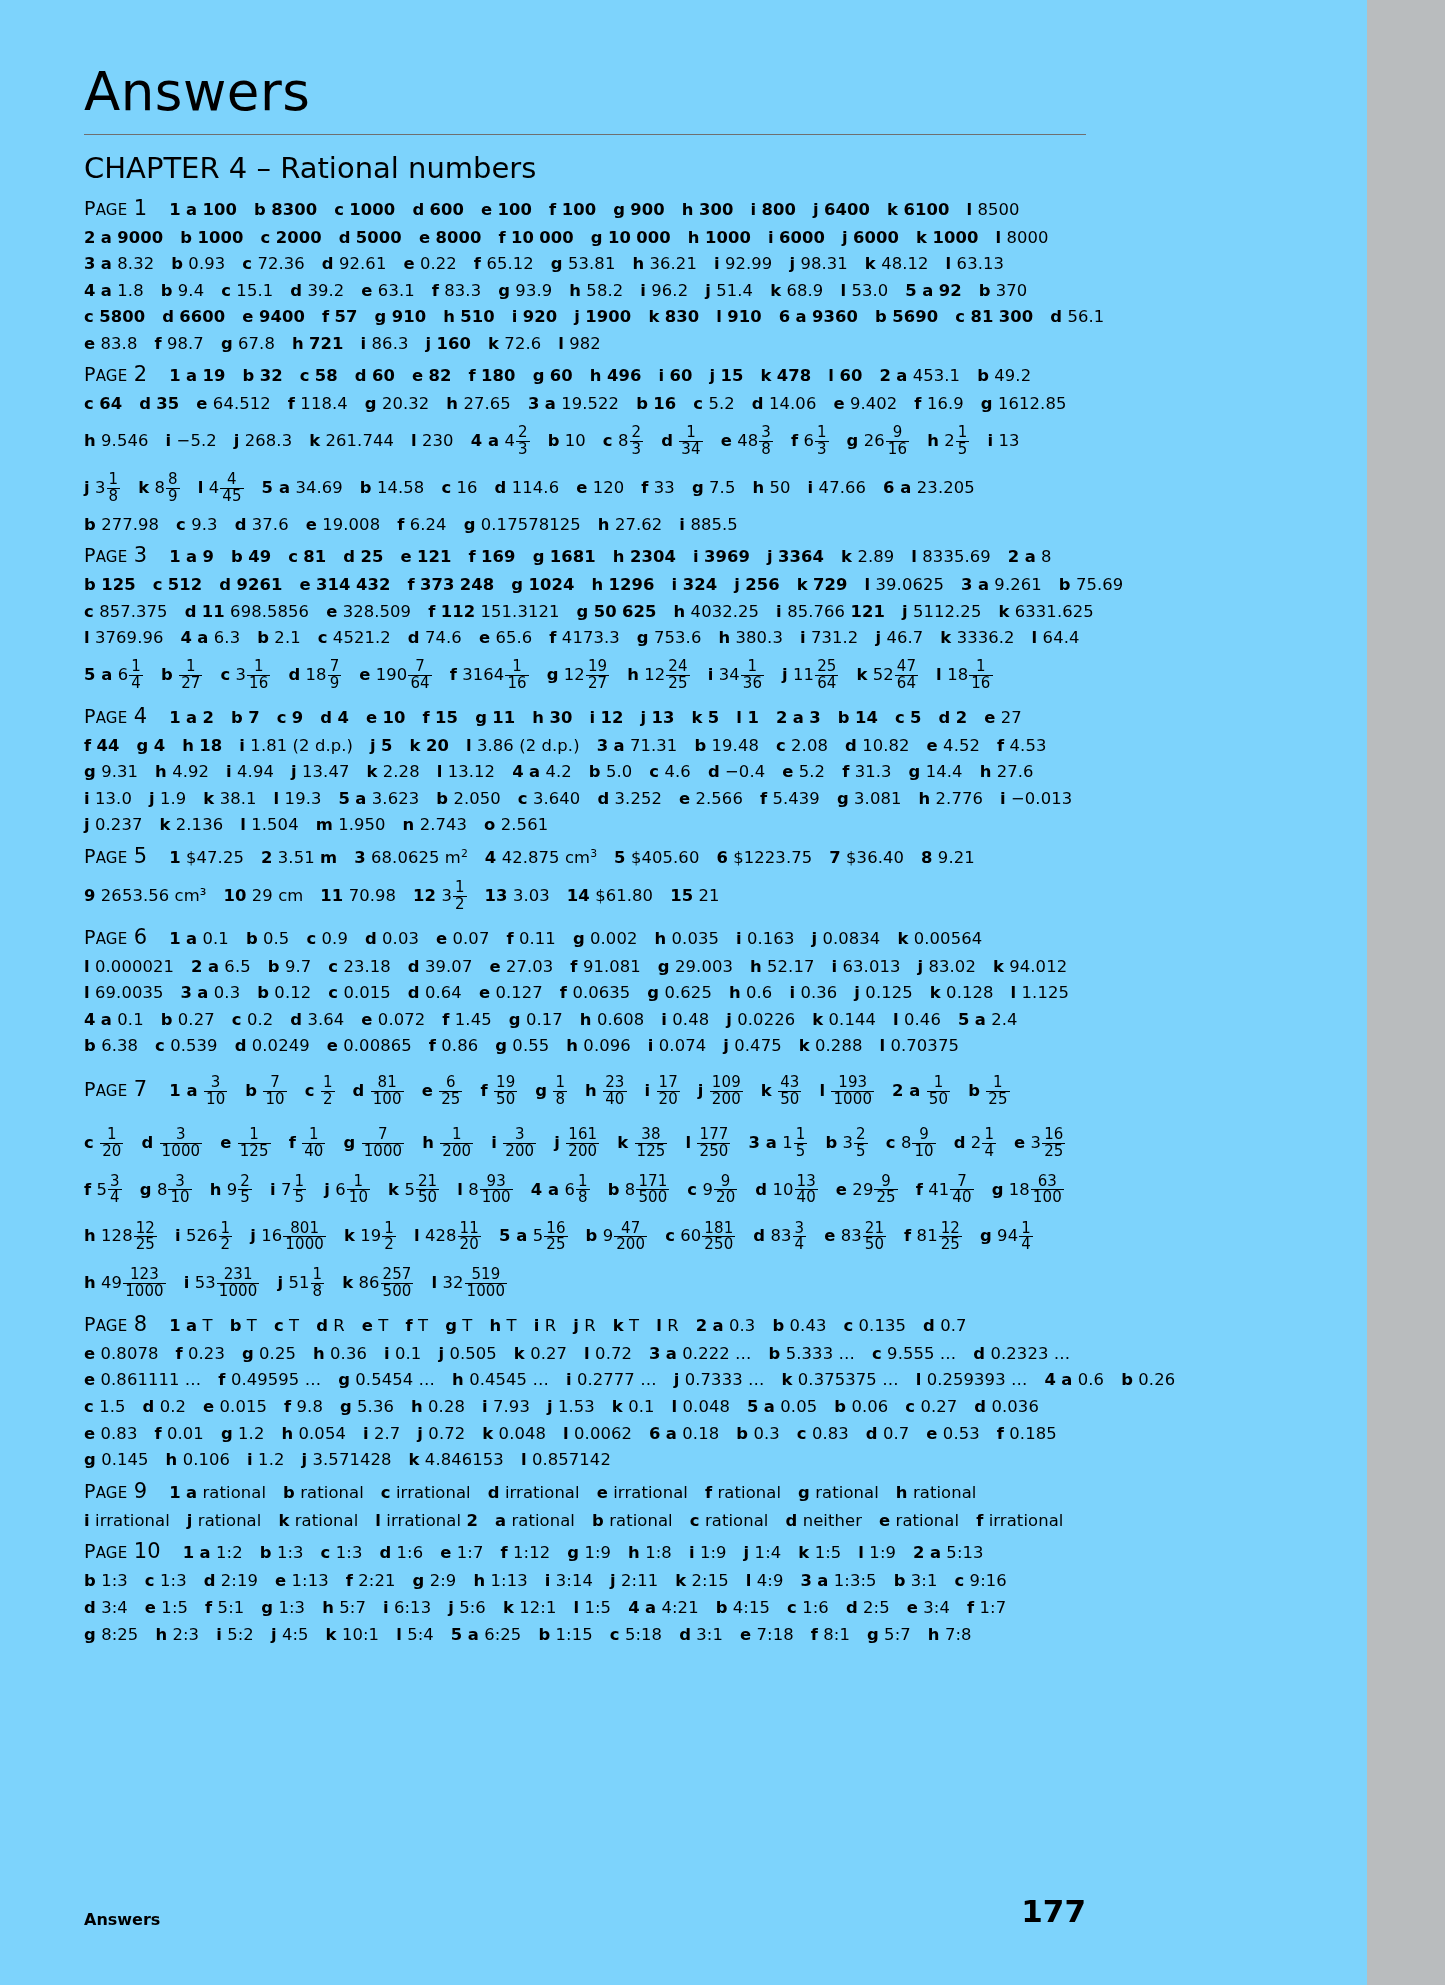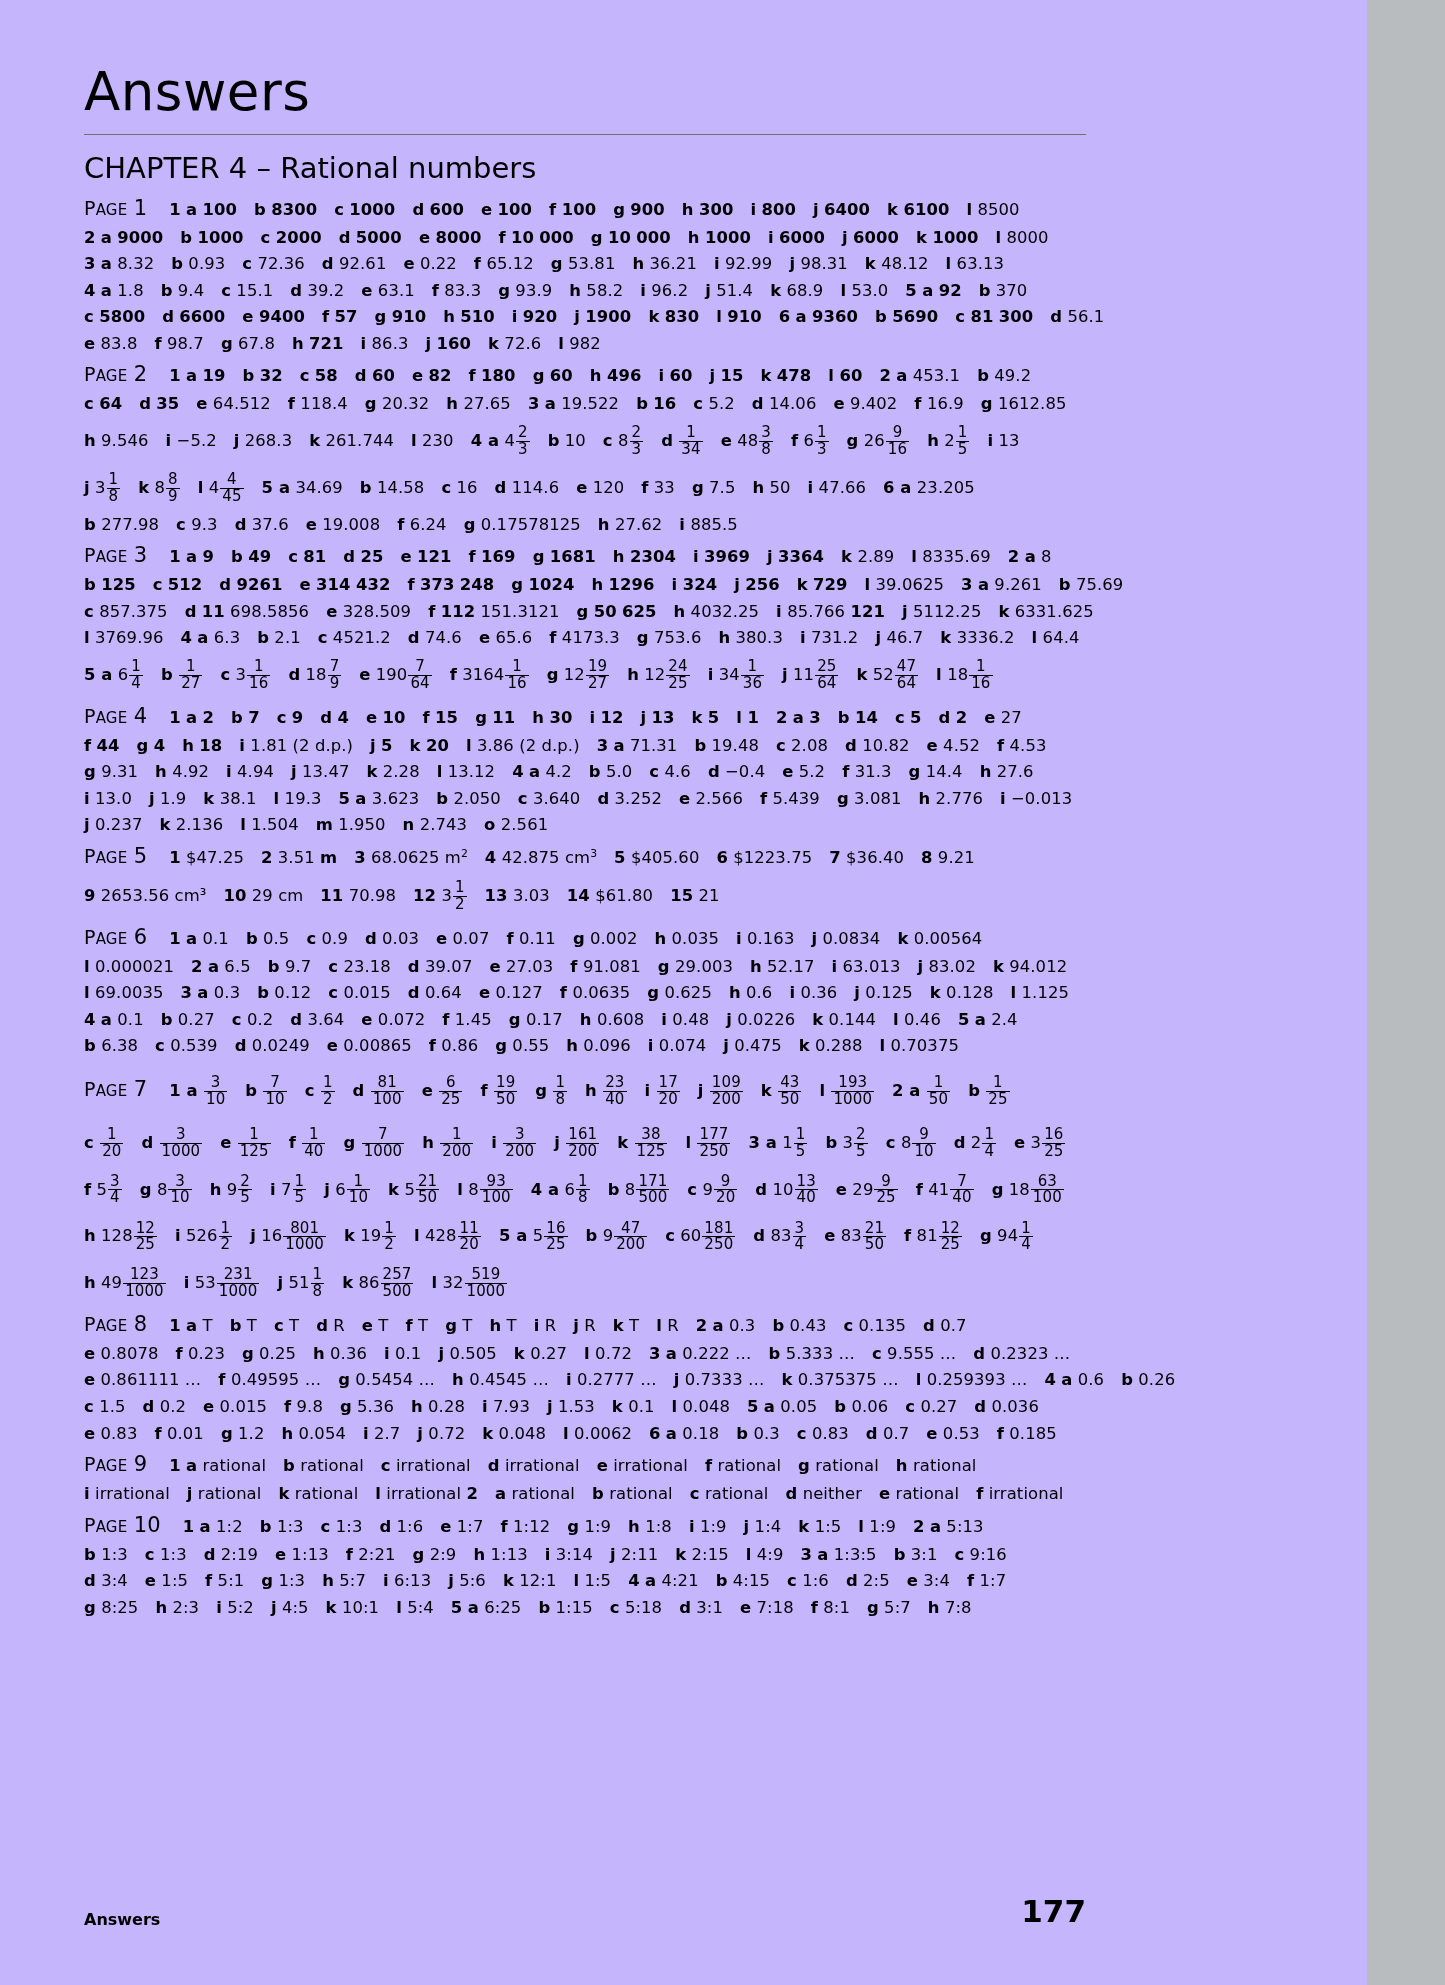--- a/index.html
+++ b/index.html
@@ -1,17 +1,17 @@
 <!DOCTYPE html>
 <html><head>
 <meta charset="utf-8">
 <style>
   html,body{margin:0;padding:0;background:#ffffff;}
   body{width:1445px;height:1985px;font-family:"DejaVu Sans","Liberation Sans",sans-serif;color:#000;}
-  .page{position:relative;width:1445px;height:1985px;background:#c4b5fd;box-sizing:border-box;}
+  .page{position:relative;width:1445px;height:1985px;background:#7dd3fc;box-sizing:border-box;}
   .right-band{position:absolute;right:0;top:0;width:78px;height:1985px;background:#b9bcbe;}
   .content{position:absolute;left:84px;top:0;width:1010px;}
 
   h1.title{font-size:53px;font-weight:400;letter-spacing:.5px;margin:64px 0 0 0;line-height:1.05;}
   .rule{border-bottom:1.5px solid #6f6f6f;margin-top:14px;width:1002px;}
 
   h2.chapter{font-size:29px;font-weight:400;margin:18px 0 6px 0;line-height:1.1;}
   h2.chapter .sc{font-size:29px;}
 
   .ans{font-size:16.4px;line-height:1.62;letter-spacing:0.1px;}
@@ -77,20 +77,21 @@
         <div class="line tall"><span class="pg">P<span class="sc">AGE</span> <span class="num">7</span></span><span class="sp3"></span><b>1 a</b> <span class="frac"><span class="n">3</span><span class="d">10</span></span><span class="sp2"></span><b>b</b> <span class="frac"><span class="n">7</span><span class="d">10</span></span><span class="sp2"></span><b>c</b> <span class="frac"><span class="n">1</span><span class="d">2</span></span><span class="sp2"></span><b>d</b> <span class="frac"><span class="n">81</span><span class="d">100</span></span><span class="sp2"></span><b>e</b> <span class="frac"><span class="n">6</span><span class="d">25</span></span><span class="sp2"></span><b>f</b> <span class="frac"><span class="n">19</span><span class="d">50</span></span><span class="sp2"></span><b>g</b> <span class="frac"><span class="n">1</span><span class="d">8</span></span><span class="sp2"></span><b>h</b> <span class="frac"><span class="n">23</span><span class="d">40</span></span><span class="sp2"></span><b>i</b> <span class="frac"><span class="n">17</span><span class="d">20</span></span><span class="sp2"></span><b>j</b> <span class="frac"><span class="n">109</span><span class="d">200</span></span><span class="sp2"></span><b>k</b> <span class="frac"><span class="n">43</span><span class="d">50</span></span><span class="sp2"></span><b>l</b> <span class="frac"><span class="n">193</span><span class="d">1000</span></span><span class="sp2"></span><b>2 a</b> <span class="frac"><span class="n">1</span><span class="d">50</span></span><span class="sp2"></span><b>b</b> <span class="frac"><span class="n">1</span><span class="d">25</span></span><span class="sp2"></span></div>
         <div class="line tall"><b>c</b> <span class="frac"><span class="n">1</span><span class="d">20</span></span><span class="sp2"></span><b>d</b> <span class="frac"><span class="n">3</span><span class="d">1000</span></span><span class="sp2"></span><b>e</b> <span class="frac"><span class="n">1</span><span class="d">125</span></span><span class="sp2"></span><b>f</b> <span class="frac"><span class="n">1</span><span class="d">40</span></span><span class="sp2"></span><b>g</b> <span class="frac"><span class="n">7</span><span class="d">1000</span></span><span class="sp2"></span><b>h</b> <span class="frac"><span class="n">1</span><span class="d">200</span></span><span class="sp2"></span><b>i</b> <span class="frac"><span class="n">3</span><span class="d">200</span></span><span class="sp2"></span><b>j</b> <span class="frac"><span class="n">161</span><span class="d">200</span></span><span class="sp2"></span><b>k</b> <span class="frac"><span class="n">38</span><span class="d">125</span></span><span class="sp2"></span><b>l</b> <span class="frac"><span class="n">177</span><span class="d">250</span></span><span class="sp2"></span><b>3 a</b> 1<span class="frac"><span class="n">1</span><span class="d">5</span></span><span class="sp2"></span><b>b</b> 3<span class="frac"><span class="n">2</span><span class="d">5</span></span><span class="sp2"></span><b>c</b> 8<span class="frac"><span class="n">9</span><span class="d">10</span></span><span class="sp2"></span><b>d</b> 2<span class="frac"><span class="n">1</span><span class="d">4</span></span><span class="sp2"></span><b>e</b> 3<span class="frac"><span class="n">16</span><span class="d">25</span></span><span class="sp2"></span></div>
         <div class="line tall"><b>f</b> 5<span class="frac"><span class="n">3</span><span class="d">4</span></span><span class="sp2"></span><b>g</b> 8<span class="frac"><span class="n">3</span><span class="d">10</span></span><span class="sp2"></span><b>h</b> 9<span class="frac"><span class="n">2</span><span class="d">5</span></span><span class="sp2"></span><b>i</b> 7<span class="frac"><span class="n">1</span><span class="d">5</span></span><span class="sp2"></span><b>j</b> 6<span class="frac"><span class="n">1</span><span class="d">10</span></span><span class="sp2"></span><b>k</b> 5<span class="frac"><span class="n">21</span><span class="d">50</span></span><span class="sp2"></span><b>l</b> 8<span class="frac"><span class="n">93</span><span class="d">100</span></span><span class="sp2"></span><b>4 a</b> 6<span class="frac"><span class="n">1</span><span class="d">8</span></span><span class="sp2"></span><b>b</b> 8<span class="frac"><span class="n">171</span><span class="d">500</span></span><span class="sp2"></span><b>c</b> 9<span class="frac"><span class="n">9</span><span class="d">20</span></span><span class="sp2"></span><b>d</b> 10<span class="frac"><span class="n">13</span><span class="d">40</span></span><span class="sp2"></span><b>e</b> 29<span class="frac"><span class="n">9</span><span class="d">25</span></span><span class="sp2"></span><b>f</b> 41<span class="frac"><span class="n">7</span><span class="d">40</span></span><span class="sp2"></span><b>g</b> 18<span class="frac"><span class="n">63</span><span class="d">100</span></span><span class="sp2"></span></div>
         <div class="line tall"><b>h</b> 128<span class="frac"><span class="n">12</span><span class="d">25</span></span><span class="sp2"></span><b>i</b> 526<span class="frac"><span class="n">1</span><span class="d">2</span></span><span class="sp2"></span><b>j</b> 16<span class="frac"><span class="n">801</span><span class="d">1000</span></span><span class="sp2"></span><b>k</b> 19<span class="frac"><span class="n">1</span><span class="d">2</span></span><span class="sp2"></span><b>l</b> 428<span class="frac"><span class="n">11</span><span class="d">20</span></span><span class="sp2"></span><b>5 a</b> 5<span class="frac"><span class="n">16</span><span class="d">25</span></span><span class="sp2"></span><b>b</b> 9<span class="frac"><span class="n">47</span><span class="d">200</span></span><span class="sp2"></span><b>c</b> 60<span class="frac"><span class="n">181</span><span class="d">250</span></span><span class="sp2"></span><b>d</b> 83<span class="frac"><span class="n">3</span><span class="d">4</span></span><span class="sp2"></span><b>e</b> 83<span class="frac"><span class="n">21</span><span class="d">50</span></span><span class="sp2"></span><b>f</b> 81<span class="frac"><span class="n">12</span><span class="d">25</span></span><span class="sp2"></span><b>g</b> 94<span class="frac"><span class="n">1</span><span class="d">4</span></span><span class="sp2"></span></div>
         <div class="line tall"><b>h</b> 49<span class="frac"><span class="n">123</span><span class="d">1000</span></span><span class="sp2"></span><b>i</b> 53<span class="frac"><span class="n">231</span><span class="d">1000</span></span><span class="sp2"></span><b>j</b> 51<span class="frac"><span class="n">1</span><span class="d">8</span></span><span class="sp2"></span><b>k</b> 86<span class="frac"><span class="n">257</span><span class="d">500</span></span><span class="sp2"></span><b>l</b> 32<span class="frac"><span class="n">519</span><span class="d">1000</span></span><span class="sp2"></span></div>
         <div class="line"><span class="pg">P<span class="sc">AGE</span> <span class="num">8</span></span><span class="sp3"></span><b>1</b> <b>a</b> T<span class="sp2"></span><b>b</b> T<span class="sp2"></span><b>c</b> T<span class="sp2"></span><b>d</b> R<span class="sp2"></span><b>e</b> T<span class="sp2"></span><b>f</b> T<span class="sp2"></span><b>g</b> T<span class="sp2"></span><b>h</b> T<span class="sp2"></span><b>i</b> R<span class="sp2"></span><b>j</b> R<span class="sp2"></span><b>k</b> T<span class="sp2"></span><b>l</b> R<span class="sp2"></span><b>2</b> <b>a</b> 0.3<span class="sp2"></span><b>b</b> 0.43<span class="sp2"></span><b>c</b> 0.135<span class="sp2"></span><b>d</b> 0.7</div>
         <div class="line"><b>e</b> 0.8078<span class="sp2"></span><b>f</b> 0.23<span class="sp2"></span><b>g</b> 0.25<span class="sp2"></span><b>h</b> 0.36<span class="sp2"></span><b>i</b> 0.1<span class="sp2"></span><b>j</b> 0.505<span class="sp2"></span><b>k</b> 0.27<span class="sp2"></span><b>l</b> 0.72<span class="sp2"></span><b>3</b> <b>a</b> 0.222 …<span class="sp2"></span><b>b</b> 5.333 …<span class="sp2"></span><b>c</b> 9.555 …<span class="sp2"></span><b>d</b> 0.2323 …</div>
         <div class="line"><b>e</b> 0.861111 …<span class="sp2"></span><b>f</b> 0.49595 …<span class="sp2"></span><b>g</b> 0.5454 …<span class="sp2"></span><b>h</b> 0.4545 …<span class="sp2"></span><b>i</b> 0.2777 …<span class="sp2"></span><b>j</b> 0.7333 …<span class="sp2"></span><b>k</b> 0.375375 …<span class="sp2"></span><b>l</b> 0.259393 …<span class="sp2"></span><b>4</b> <b>a</b> 0.6<span class="sp2"></span><b>b</b> 0.26</div>
         <div class="line"><b>c</b> 1.5<span class="sp2"></span><b>d</b> 0.2<span class="sp2"></span><b>e</b> 0.015<span class="sp2"></span><b>f</b> 9.8<span class="sp2"></span><b>g</b> 5.36<span class="sp2"></span><b>h</b> 0.28<span class="sp2"></span><b>i</b> 7.93<span class="sp2"></span><b>j</b> 1.53<span class="sp2"></span><b>k</b> 0.1<span class="sp2"></span><b>l</b> 0.048<span class="sp2"></span><b>5</b> <b>a</b> 0.05<span class="sp2"></span><b>b</b> 0.06<span class="sp2"></span><b>c</b> 0.27<span class="sp2"></span><b>d</b> 0.036</div>
         <div class="line"><b>e</b> 0.83<span class="sp2"></span><b>f</b> 0.01<span class="sp2"></span><b>g</b> 1.2<span class="sp2"></span><b>h</b> 0.054<span class="sp2"></span><b>i</b> 2.7<span class="sp2"></span><b>j</b> 0.72<span class="sp2"></span><b>k</b> 0.048<span class="sp2"></span><b>l</b> 0.0062<span class="sp2"></span><b>6</b> <b>a</b> 0.18<span class="sp2"></span><b>b</b> 0.3<span class="sp2"></span><b>c</b> 0.83<span class="sp2"></span><b>d</b> 0.7<span class="sp2"></span><b>e</b> 0.53<span class="sp2"></span><b>f</b> 0.185</div>
+        <div class="line"><b>g</b> 0.145<span class="sp2"></span><b>h</b> 0.106<span class="sp2"></span><b>i</b> 1.2<span class="sp2"></span><b>j</b> 3.571428<span class="sp2"></span><b>k</b> 4.846153<span class="sp2"></span><b>l</b> 0.857142</div>
         <div class="line"><span class="pg">P<span class="sc">AGE</span> <span class="num">9</span></span><span class="sp3"></span><b>1</b> <b>a</b> rational<span class="sp2"></span><b>b</b> rational<span class="sp2"></span><b>c</b> irrational<span class="sp2"></span><b>d</b> irrational<span class="sp2"></span><b>e</b> irrational<span class="sp2"></span><b>f</b> rational<span class="sp2"></span><b>g</b> rational<span class="sp2"></span><b>h</b> rational</div>
         <div class="line"><b>i</b> irrational<span class="sp2"></span><b>j</b> rational<span class="sp2"></span><b>k</b> rational<span class="sp2"></span><b>l</b> irrational <b>2</b><span class="sp2"></span><b>a</b> rational<span class="sp2"></span><b>b</b> rational<span class="sp2"></span><b>c</b> rational<span class="sp2"></span><b>d</b> neither<span class="sp2"></span><b>e</b> rational<span class="sp2"></span><b>f</b> irrational</div>
         <div class="line"><span class="pg">P<span class="sc">AGE</span> <span class="num">10</span></span><span class="sp3"></span><b>1</b> <b>a</b> 1:2<span class="sp2"></span><b>b</b> 1:3<span class="sp2"></span><b>c</b> 1:3<span class="sp2"></span><b>d</b> 1:6<span class="sp2"></span><b>e</b> 1:7<span class="sp2"></span><b>f</b> 1:12<span class="sp2"></span><b>g</b> 1:9<span class="sp2"></span><b>h</b> 1:8<span class="sp2"></span><b>i</b> 1:9<span class="sp2"></span><b>j</b> 1:4<span class="sp2"></span><b>k</b> 1:5<span class="sp2"></span><b>l</b> 1:9<span class="sp2"></span><b>2</b> <b>a</b> 5:13</div>
         <div class="line"><b>b</b> 1:3<span class="sp2"></span><b>c</b> 1:3<span class="sp2"></span><b>d</b> 2:19<span class="sp2"></span><b>e</b> 1:13<span class="sp2"></span><b>f</b> 2:21<span class="sp2"></span><b>g</b> 2:9<span class="sp2"></span><b>h</b> 1:13<span class="sp2"></span><b>i</b> 3:14<span class="sp2"></span><b>j</b> 2:11<span class="sp2"></span><b>k</b> 2:15<span class="sp2"></span><b>l</b> 4:9<span class="sp2"></span><b>3</b> <b>a</b> 1:3:5<span class="sp2"></span><b>b</b> 3:1<span class="sp2"></span><b>c</b> 9:16</div>
         <div class="line"><b>d</b> 3:4<span class="sp2"></span><b>e</b> 1:5<span class="sp2"></span><b>f</b> 5:1<span class="sp2"></span><b>g</b> 1:3<span class="sp2"></span><b>h</b> 5:7<span class="sp2"></span><b>i</b> 6:13<span class="sp2"></span><b>j</b> 5:6<span class="sp2"></span><b>k</b> 12:1<span class="sp2"></span><b>l</b> 1:5<span class="sp2"></span><b>4</b> <b>a</b> 4:21<span class="sp2"></span><b>b</b> 4:15<span class="sp2"></span><b>c</b> 1:6<span class="sp2"></span><b>d</b> 2:5<span class="sp2"></span><b>e</b> 3:4<span class="sp2"></span><b>f</b> 1:7</div>
         <div class="line"><b>g</b> 8:25<span class="sp2"></span><b>h</b> 2:3<span class="sp2"></span><b>i</b> 5:2<span class="sp2"></span><b>j</b> 4:5<span class="sp2"></span><b>k</b> 10:1<span class="sp2"></span><b>l</b> 5:4<span class="sp2"></span><b>5</b> <b>a</b> 6:25<span class="sp2"></span><b>b</b> 1:15<span class="sp2"></span><b>c</b> 5:18<span class="sp2"></span><b>d</b> 3:1<span class="sp2"></span><b>e</b> 7:18<span class="sp2"></span><b>f</b> 8:1<span class="sp2"></span><b>g</b> 5:7<span class="sp2"></span><b>h</b> 7:8</div>
       </div>
   </div>
 
   <div class="footer">

